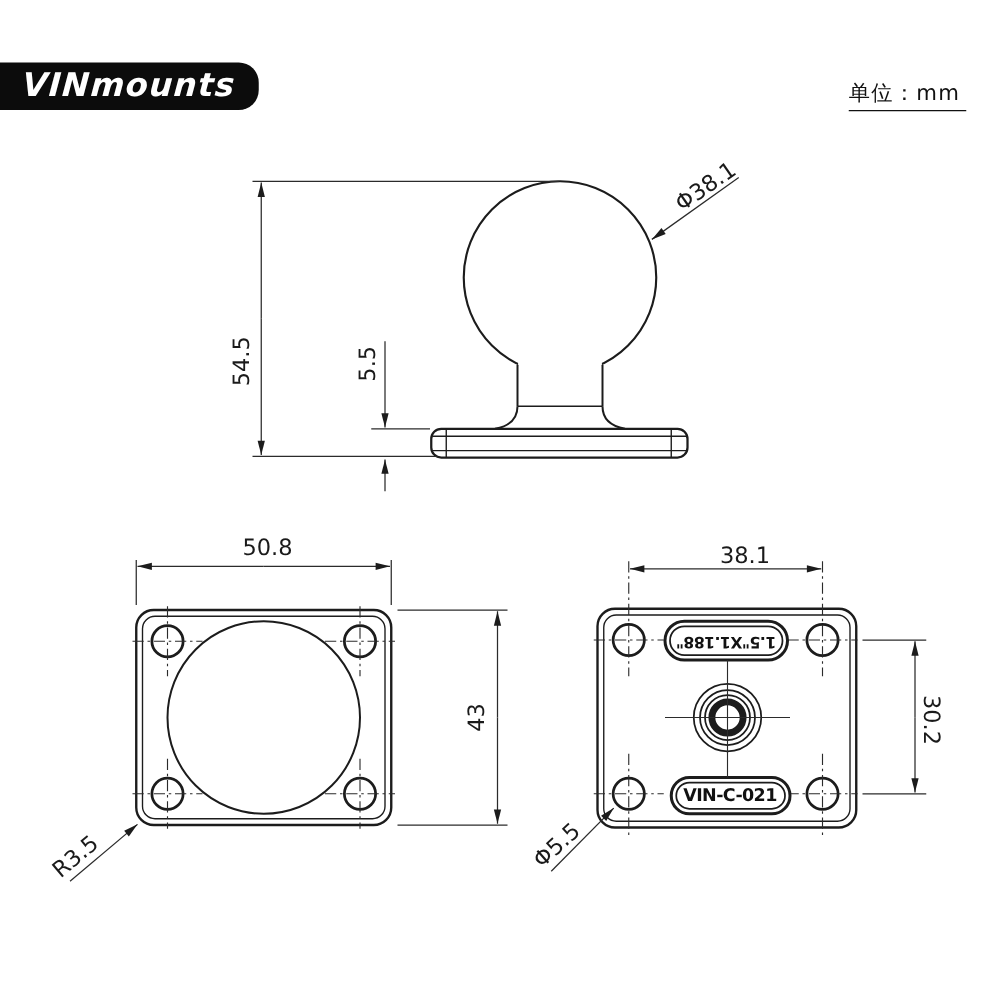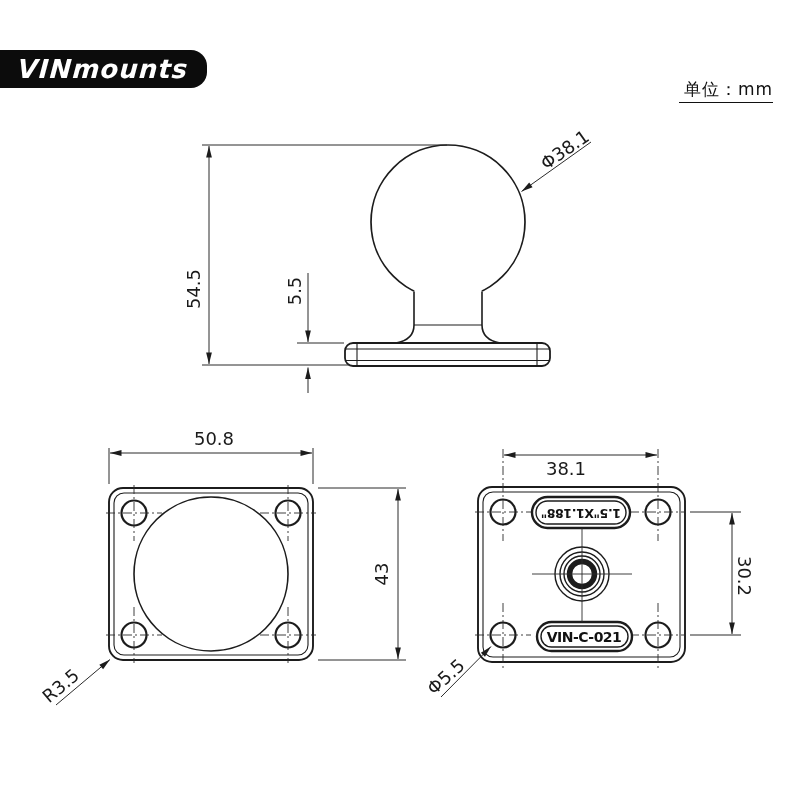--- a/index.html
+++ b/index.html
@@ -3,22 +3,22 @@
 <meta charset="utf-8">
 <style>
   html,body{margin:0;padding:0;background:#ffffff;}
   #canvas{position:relative;width:800px;height:800px;background:#ffffff;overflow:hidden;
           font-family:"DejaVu Sans", sans-serif;}
   #drawing{position:absolute;left:0;top:0;}
   .logo-box{position:absolute;left:0;top:50px;width:207px;height:38px;background:#0c0c0c;
             border-radius:0 16px 16px 0;display:flex;align-items:center;justify-content:center;}
   .logo-text{color:#ffffff;font-style:italic;font-weight:800;font-size:26px;letter-spacing:1px;
              font-family:"DejaVu Sans", sans-serif;transform:skewX(-4deg);}
-  .unit-label{position:absolute;left:679px;top:76px;width:94px;height:26px;line-height:26px;
-              text-align:right;font-size:17px;color:#111;border-bottom:1.6px solid #111;
+  .unit-label{position:absolute;left:679px;top:62px;width:94px;height:26px;line-height:26px;
+              text-align:left;font-size:17px;color:#111;border-bottom:1.6px solid #111;
               letter-spacing:1px;}
   .dim-label{position:absolute;font-size:18px;color:#1a1a1a;white-space:nowrap;
              transform-origin:center;line-height:1;}
   .pill-text{position:absolute;font-weight:bold;color:#111;white-space:nowrap;
              transform-origin:center;line-height:1;}
 </style>
 </head>
 <body>
 
 <div id="canvas">
@@ -163,20 +163,20 @@
   </svg>
 
   <div class="dim-label" style="left:194px;top:289px;transform:translate(-50%,-50%) rotate(-90deg);">54.5</div>
   <div class="dim-label" style="left:295px;top:291px;transform:translate(-50%,-50%) rotate(-90deg);">5.5</div>
   <div class="dim-label" style="left:565px;top:150px;transform:translate(-50%,-50%) rotate(-35deg);">Φ38.1</div>
 
   <div class="dim-label" style="left:214px;top:439px;transform:translate(-50%,-50%);text-align:right;">50.8</div>
   <div class="dim-label" style="left:382px;top:574px;transform:translate(-50%,-50%) rotate(-90deg);">43</div>
   <div class="dim-label" style="left:61px;top:686px;transform:translate(-50%,-50%) rotate(-40deg);">R3.5</div>
 
-  <div class="dim-label" style="left:566px;top:445px;transform:translate(-50%,-50%);margin-top:24px;">38.1</div>
+  <div class="dim-label" style="left:596px;top:445px;transform:translate(-50%,-50%);">38.1</div>
   <div class="dim-label" style="left:744px;top:576px;transform:translate(-50%,-50%) rotate(90deg);">30.2</div>
   <div class="dim-label" style="left:446px;top:677px;transform:translate(-50%,-50%) rotate(-42deg);">Φ5.5</div>
 
   <div class="pill-text" style="left:581px;top:513px;font-size:12.5px;letter-spacing:-0.4px;transform:translate(-50%,-50%) rotate(180deg);">1.5"X1.188"</div>
   <div class="pill-text" style="left:584px;top:637px;font-size:14px;letter-spacing:-0.5px;transform:translate(-50%,-50%);">VIN-C-021</div>
 
 </div>
 
 </body></html>

